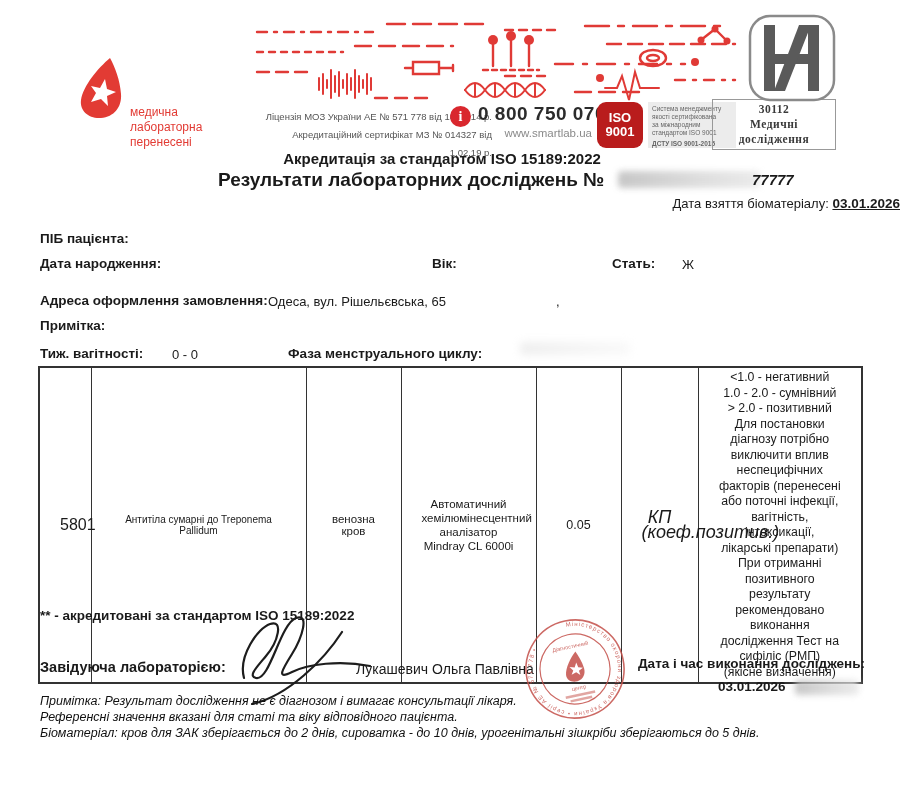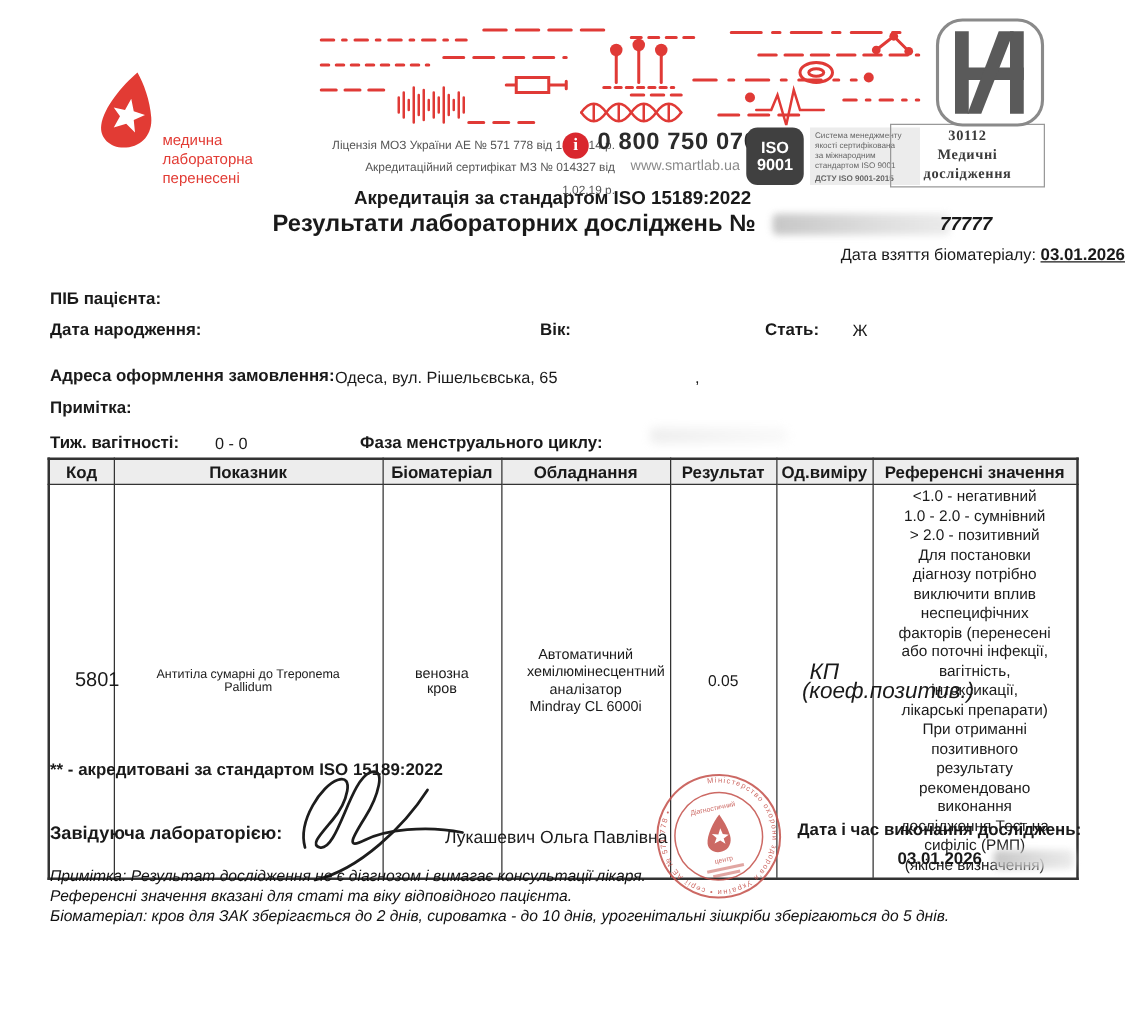--- a/index.html
+++ b/index.html
@@ -9,21 +9,21 @@
 
   
   .brand-name{left:128px;top:64px;font-size:33px;font-weight:bold;color:#58595b;letter-spacing:1px;}
   .tagline{left:130px;top:105px;font-size:12px;line-height:15px;color:#e23b34;font-weight:500;}
   .license{left:258px;top:108px;width:234px;text-align:right;font-size:9.5px;color:#555;line-height:18px;}
   .info-circle{left:450px;top:106px;width:21px;height:21px;border-radius:50%;background:#d9272e;
                color:#fff;font-weight:900;font-size:14px;text-align:center;line-height:21px;
                font-family:"Liberation Serif",serif;}
   .phone-num{left:478px;top:103px;font-size:19px;font-weight:bold;color:#2b2b2b;letter-spacing:.5px;}
   .site{left:478px;top:127px;width:114px;text-align:right;font-size:11.5px;color:#8a8a8a;}
-  .iso-badge{left:597px;top:102px;width:46px;height:46px;background:#404040;border-radius:9px;
+  .iso-badge{left:597px;top:102px;width:46px;height:46px;background:#b91c1c;border-radius:9px;
              color:#fff;text-align:center;display:flex;flex-direction:column;justify-content:center;}
   .iso-badge span{font-size:13px;font-weight:bold;line-height:14px;}
   .iso-text{left:648px;top:102px;width:80px;height:40px;background:#ececec;padding:3px 4px;
             font-size:6.5px;line-height:8px;color:#666;}
   .iso-dstu{margin-top:3px;font-weight:bold;}
   .accr-box{left:712px;top:99px;width:122px;height:47px;border:1px solid #999;text-align:center;
             font-family:"Liberation Serif",serif;font-size:11.5px;line-height:15px;font-weight:bold;
             color:#3a3a3a;padding-top:2px;letter-spacing:.5px;}
 
   
@@ -195,29 +195,20 @@
     <colgroup>
       <col style="width:52px">
         <col style="width:215px">
         <col style="width:95px">
       <col style="width:135px">
         <col style="width:85px">
         <col style="width:77px">
         <col style="width:164px">
     </colgroup>
     <tbody>
-        <tr>
-      <th>Код</th>
-      <th>Показник</th>
-      <th>Біоматеріал</th>
-      <th>Обладнання</th>
-      <th>Результат</th>
-      <th>Од.виміру</th>
-      <th>Референсні значення</th>
-    </tr>
     <tr style="height:214px;">
       <td class="code">5801</td>
       <td class="ind">Антитіла сумарні до Treponema Pallidum</td>
       <td class="bio">венозна кров</td>
       <td class="equip">Автоматичний хемілюмінесцентний аналізатор Mindray CL 6000i</td>
       <td class="res">0.05</td>
       <td class="unit">КП
 (коеф.позитив.)</td>
       <td class="ref">&lt;1.0 - негативний
 1.0 - 2.0 - сумнівний

